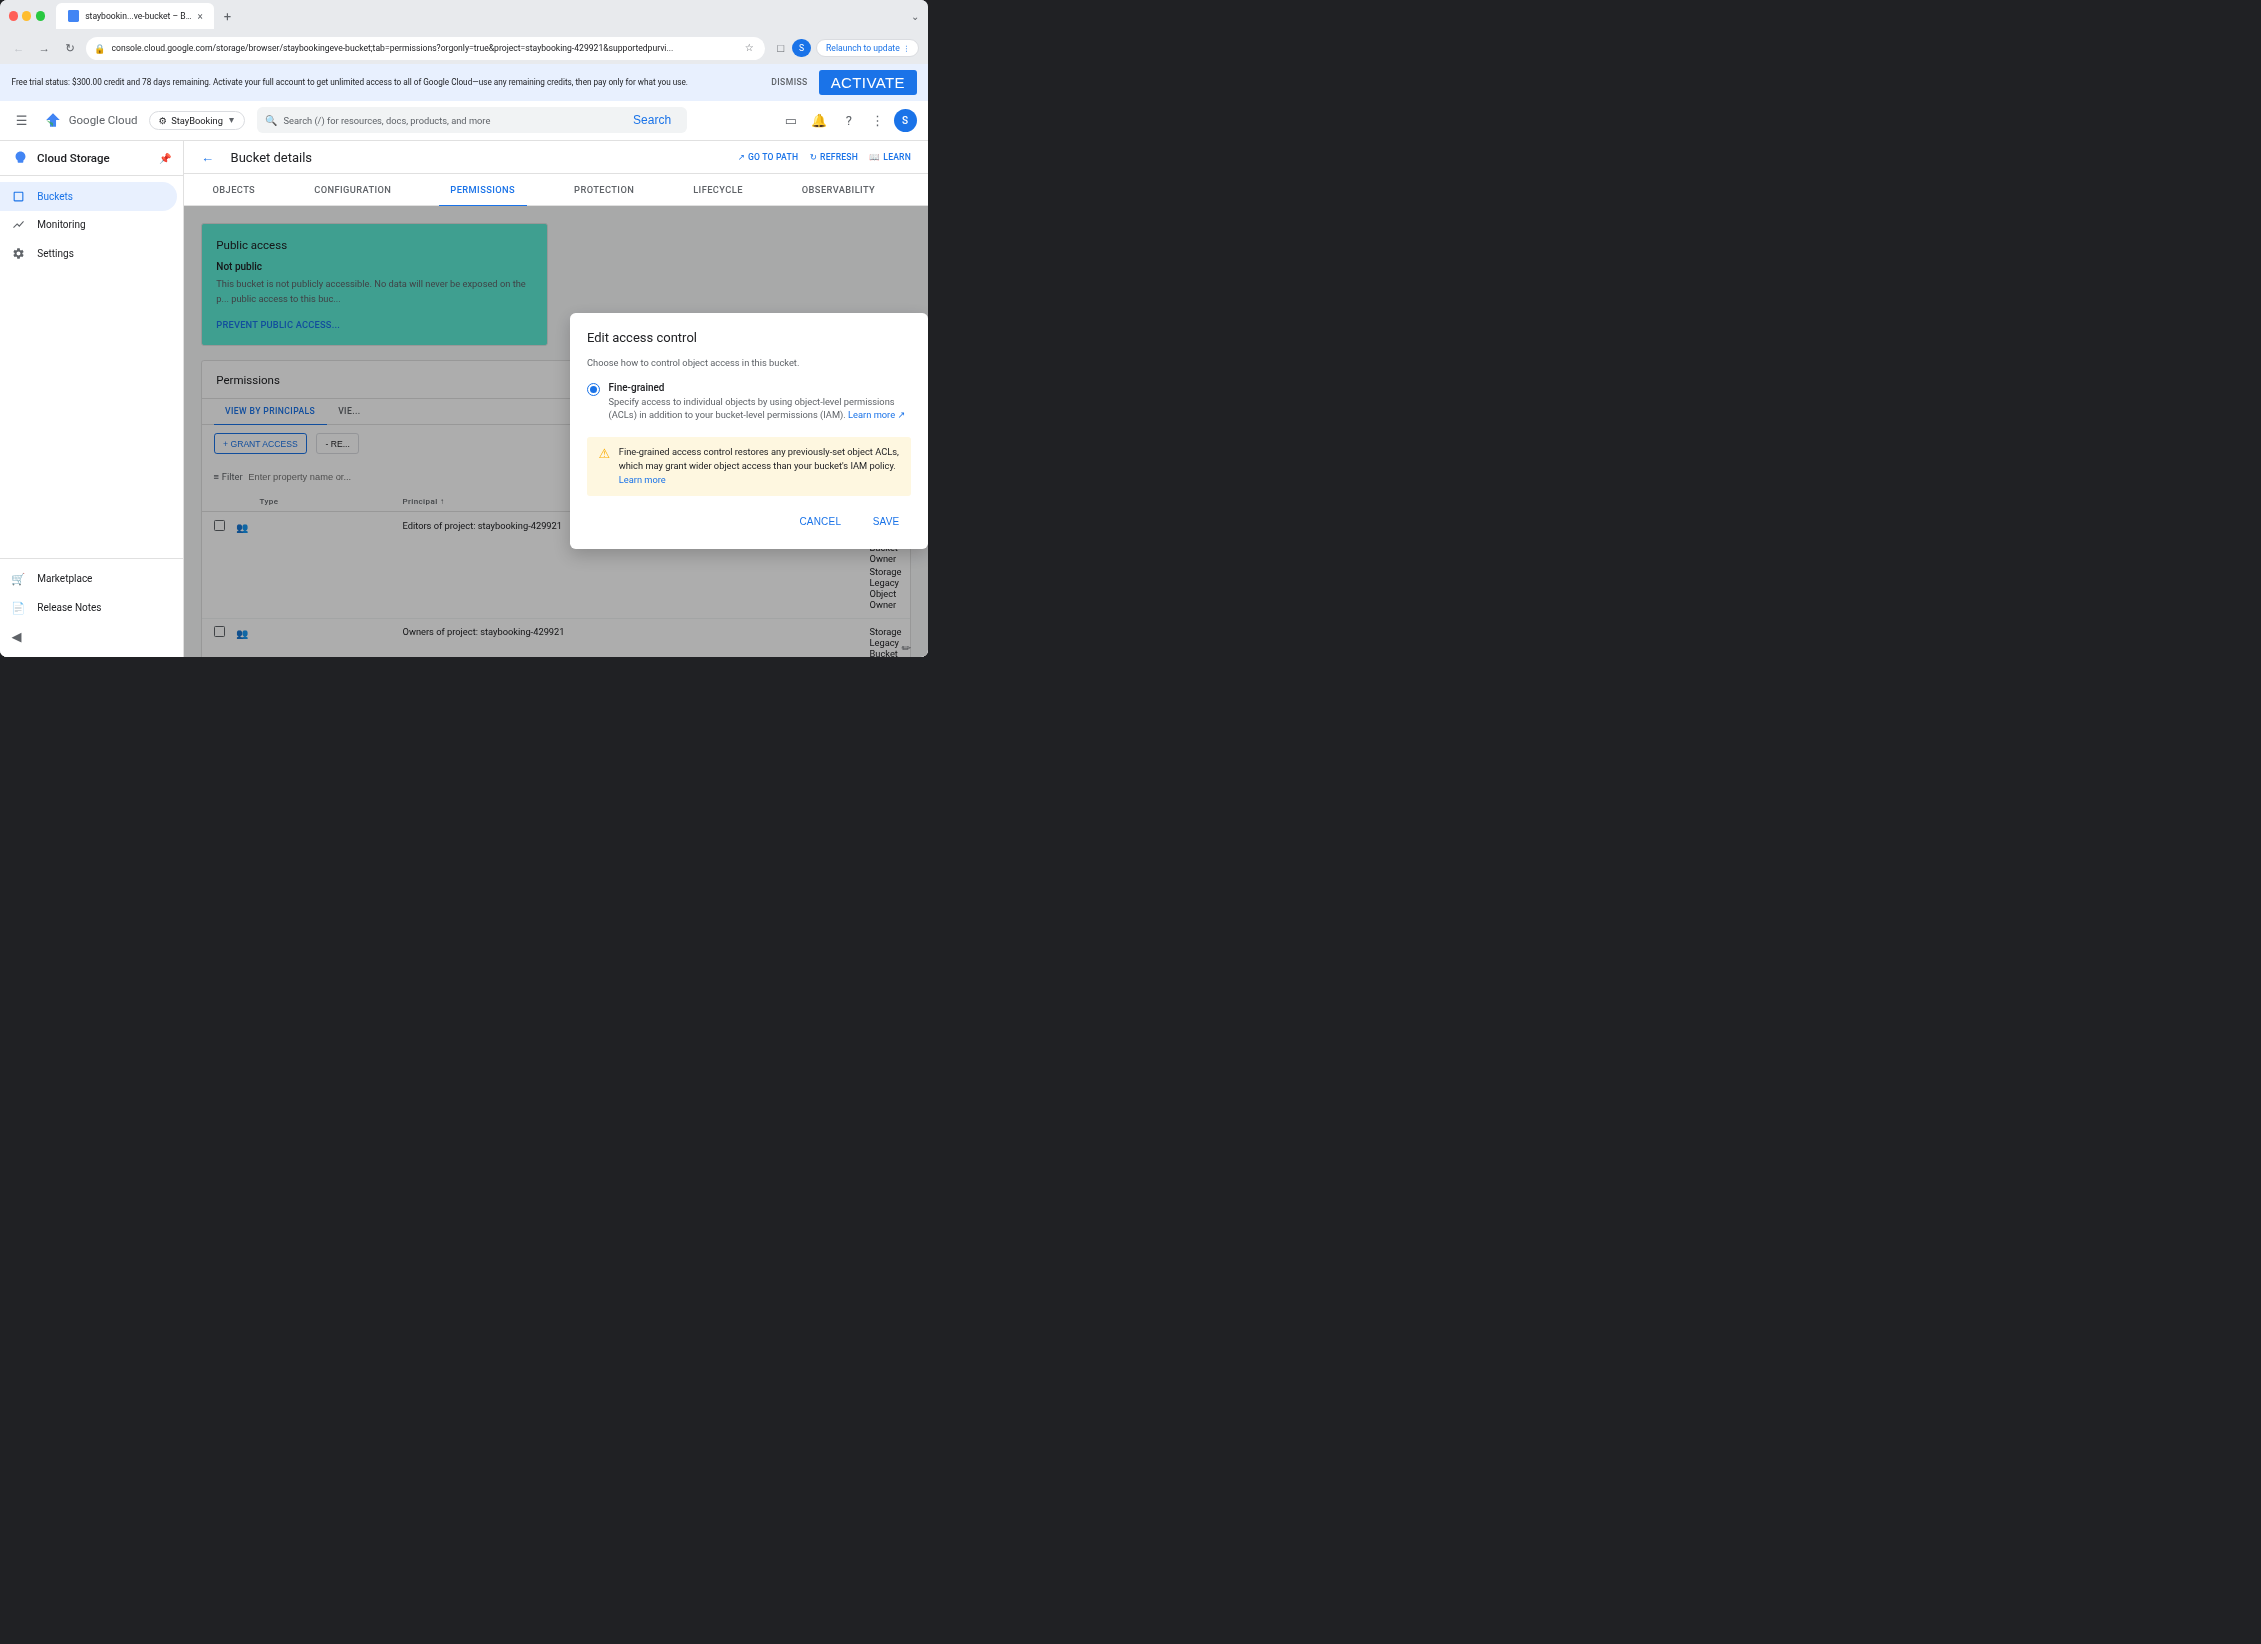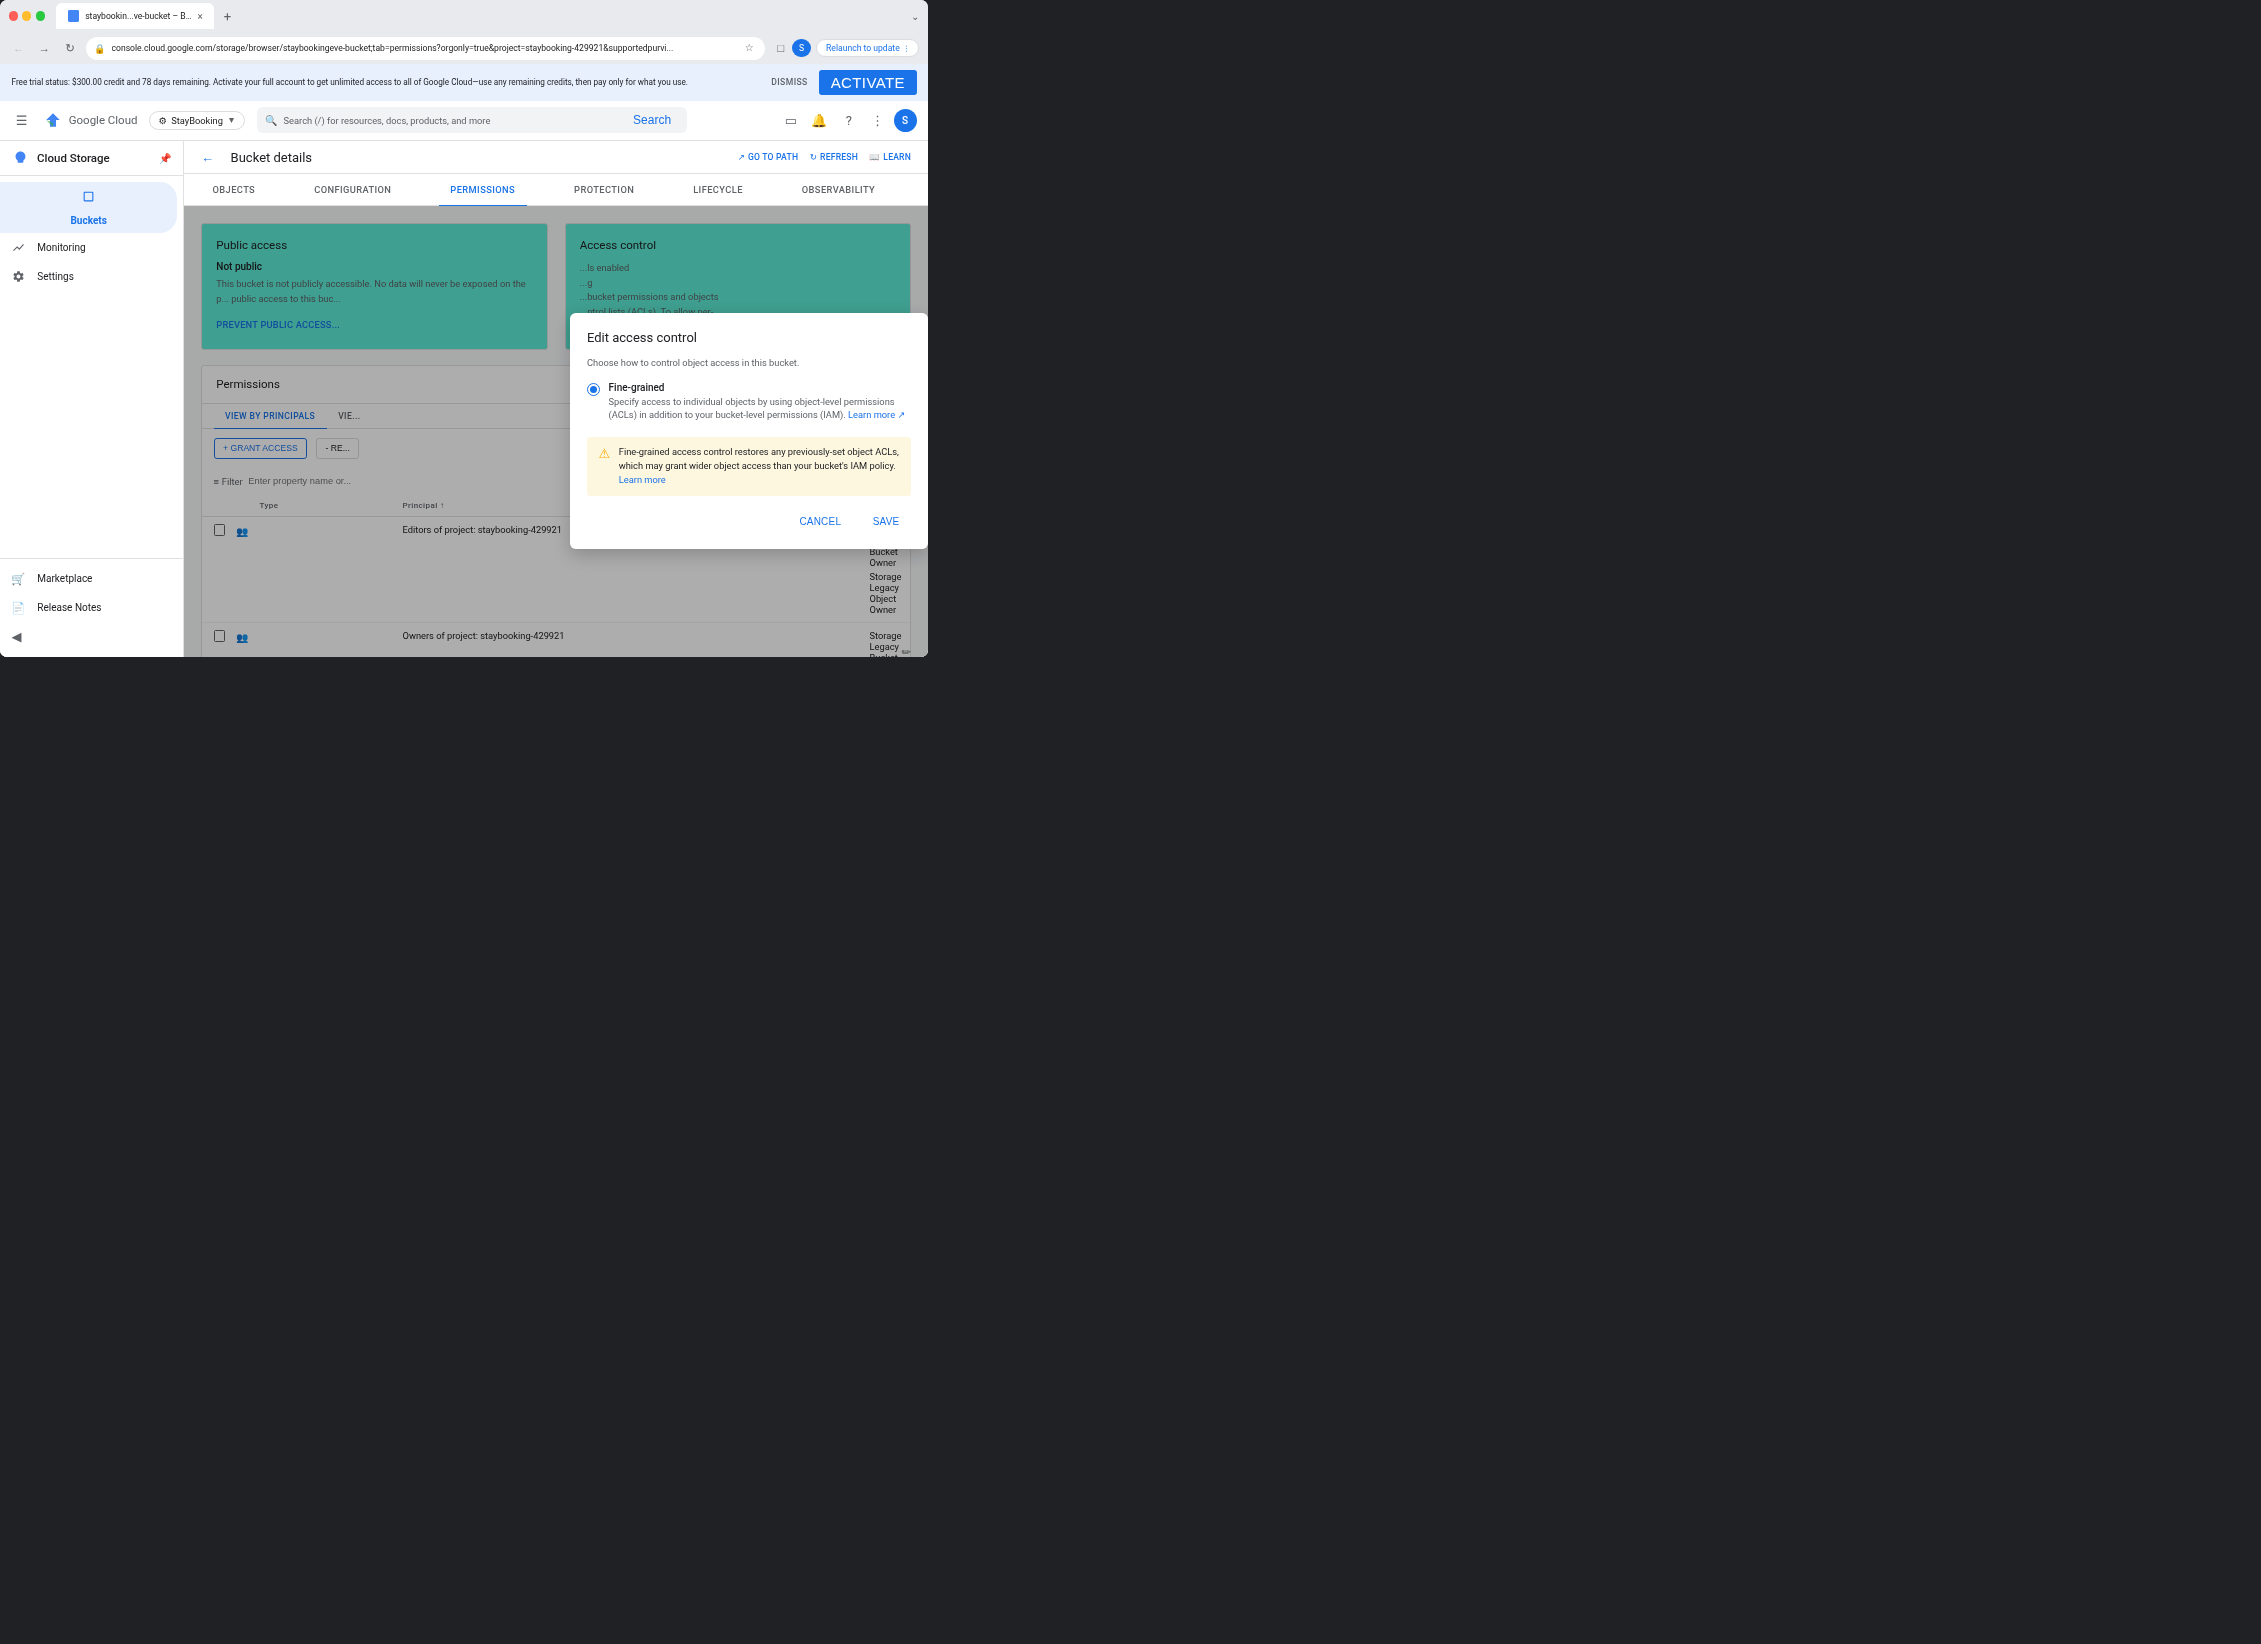--- a/index.html
+++ b/index.html
@@ -62,21 +62,21 @@
     
     .main-layout { flex: 1; display: flex; overflow: hidden; }
 
     
     .sidebar { width: 184px; flex-shrink: 0; background: #fff; border-right: 0.7px solid #e0e0e0; display: flex; flex-direction: column; overflow-y: auto; }
     .sidebar-header { padding: 8.6px 11.5px; display: flex; align-items: center; gap: 8.6px; border-bottom: 0.7px solid #e0e0e0; }
     .sidebar-title { font-size: 11.5px; font-weight: 500; color: #202124; }
     .sidebar-pin { color: #1a73e8; font-size: 10px; }
     .sidebar-nav { flex: 1; padding: 5.7px 0; }
     .sidebar-item { display: flex; align-items: center; gap: 11.5px; padding: 7.2px 11.5px; cursor: pointer; font-size: 10px; color: #202124; border-radius: 0 17px 17px 0; margin-right: 5.7px; }
-    .sidebar-item.active { background: #e8f0fe; color: #1a73e8; font-weight: 700; flex-direction: column; }
+    .sidebar-item.active { background: #e8f0fe; color: #1a73e8; font-weight: 400; }
     .sidebar-item-icon { width: 14.3px; height: 14.3px; display: flex; align-items: center; justify-content: center; font-size: 11.5px; }
     .sidebar-bottom { border-top: 0.7px solid #e0e0e0; padding: 5.7px 0; }
     .sidebar-collapse { padding: 7.2px 11.5px; cursor: pointer; color: #5f6368; font-size: 13px; }
 
     
     .content { flex: 1; display: flex; flex-direction: column; overflow: hidden; background: #f8f9fa; }
 
     
     .bucket-header { background: #fff; padding: 8.6px 17px; display: flex; align-items: center; gap: 8.6px; border-bottom: 0.7px solid #e0e0e0; flex-shrink: 0; }
     .back-btn { color: #1a73e8; font-size: 13px; cursor: pointer; }
@@ -310,24 +310,20 @@
 
         <div class="page-content">
 
           <div class="two-col">
             <div class="card">
               <div class="card-title">Public access</div>
               <div style="font-size:10px; font-weight:500; color:#202124; margin-bottom:5.7px;">Not public</div>
               <div class="card-text">This bucket is not publicly accessible. No data will never be exposed on the p... public access to this buc...</div>
               <div class="card-btn">PREVENT PUBLIC ACCESS...</div>
             </div>
-            <div class="card">
-              <div class="card-title">Access control</div>
-              <div class="card-text">...ls enabled<br>...g<br>...bucket permissions and objects<br>...ntrol lists (ACLs). To allow per-<br>...fine-grained access within 90 days.</div>
-            </div>
           </div>
 
           <div class="permissions-section" style="margin-top:14.3px;">
             <div class="permissions-header">
               <div class="permissions-title">Permissions</div>
             </div>
             <div class="permissions-tabs">
               <div class="perm-tab active">VIEW BY PRINCIPALS</div>
               <div class="perm-tab">VIE...</div>
             </div>

